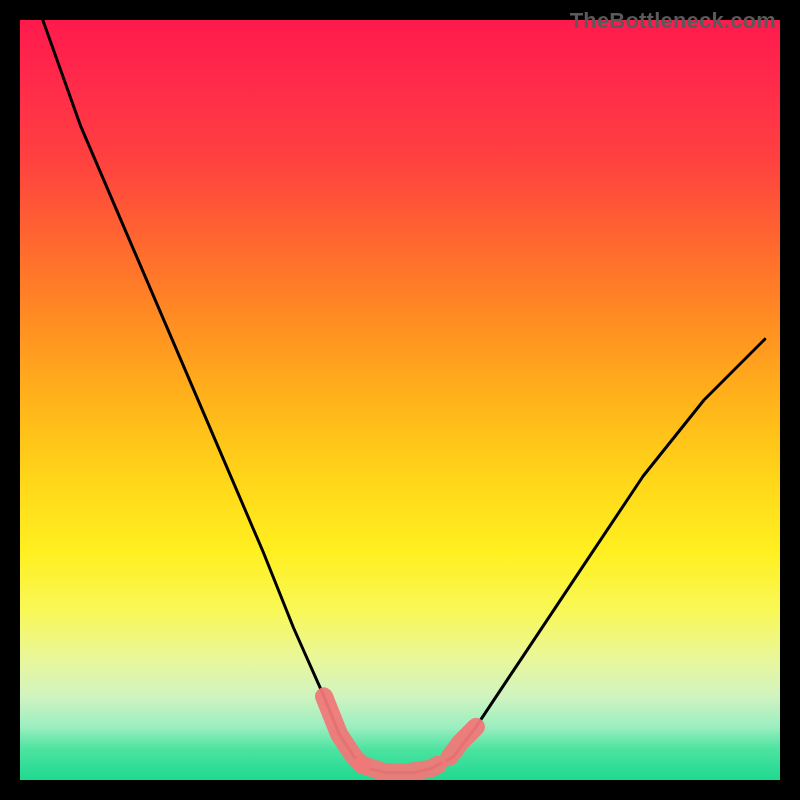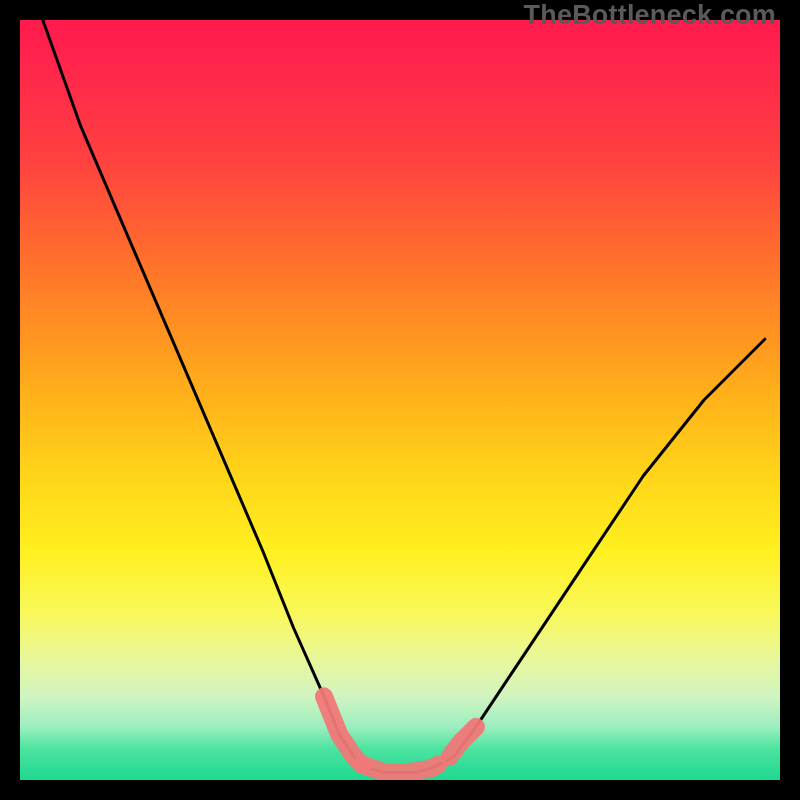--- a/index.html
+++ b/index.html
@@ -41,23 +41,23 @@
     );
   }
   .plot-svg {
     position: absolute;
     inset: 0;
     width: 760px;
     height: 760px;
   }
   .watermark {
     position: absolute;
-    top: 0;
+    top: 8px;
     right: 24px;
-    font-size: 27px;
+    font-size: 22px;
     font-weight: 600;
     color: #5a5a5a;
     letter-spacing: 0.2px;
     user-select: none;
   }
 </style>
 </head>
 <body>
 
 <div class="frame">

